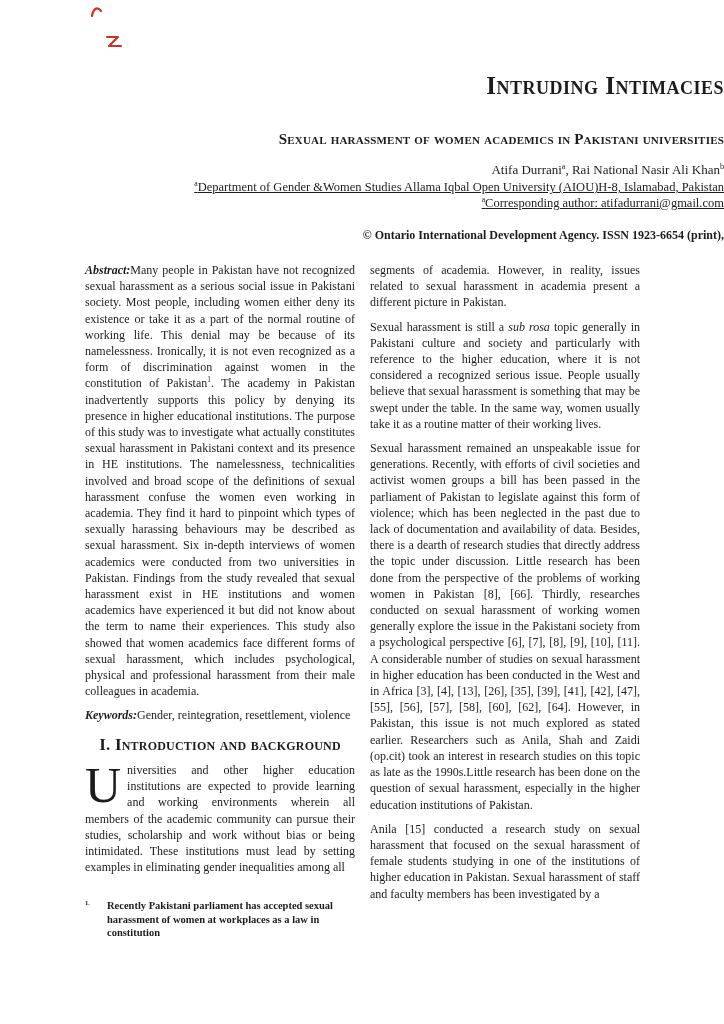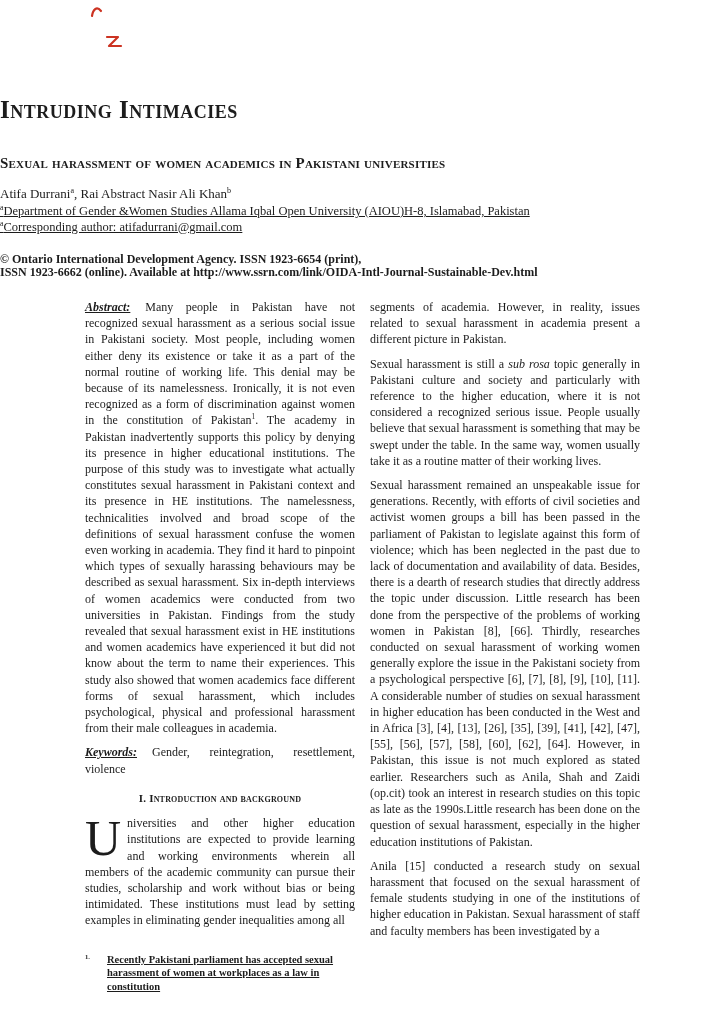--- a/index.html
+++ b/index.html
@@ -6,86 +6,85 @@
   .sheet{
     position:relative;
     width:724px;height:1024px;
     margin:0 auto;
     background:#ffffff;
     font-family:"Liberation Serif","DejaVu Serif",serif;
     color:#1c1c1c;
     overflow:hidden;
   }
   .red-mark{position:absolute;}
-  .header{padding-top:96px;text-align:left;}
+  .header{padding-top:72px;text-align:right;}
   .title{
     font-size:25px;font-weight:bold;font-variant:small-caps;
     letter-spacing:0.5px;margin:0;line-height:28px;
   }
   .subtitle{
     font-size:15px;font-weight:bold;font-variant:small-caps;
     margin:30px 0 5px 0;line-height:18px;letter-spacing:0.2px;
   }
   .authors{font-size:13px;margin-top:14px;line-height:16px;}
   .affiliations{font-size:12.5px;line-height:15.5px;margin-top:2px;text-decoration:underline;}
   .imprint{font-size:12px;font-weight:bold;line-height:13px;margin-top:18px;}
   sup{font-size:0.62em;vertical-align:super;line-height:0;}
   .columns{
     display:flex;gap:15px;
     padding:20px 84px 0 85px;
     text-align:justify;
     font-size:12px;line-height:16.2px;
   }
   .col{flex:1;min-width:0;}
   .para{margin:0 0 8px 0;}
-  .lead{font-weight:bold;font-style:italic;margin-right:15px;text-decoration:underline;}
+  .lead{font-weight:bold;font-style:italic;margin-right:0;}
   .it{font-style:italic;}
   .sec-heading{
     text-align:center;font-weight:bold;font-variant:small-caps;
-    font-size:11px;margin:13px 0 9px 0;letter-spacing:0.2px;
+    font-size:17px;margin:13px 0 9px 0;letter-spacing:0.2px;
   }
   .dropcap{
     float:left;
     font-size:50px;line-height:40px;
     padding:3px 6px 0 0;
   }
   .footnote{
     margin-top:24px;width:93%;
     font-size:10.5px;font-weight:bold;line-height:13.5px;
     display:flex;text-align:left;
   }
   .footnote .marker{flex:0 0 22px;}
-  .footnote .fn-text{flex:1;text-decoration:underline;}
+  .footnote .fn-text{flex:1;}
 </style>
 </head>
 <body>
 
 <div class="sheet">
 
   <svg class="red-mark" style="left:90px;top:4px" width="14" height="16" viewBox="0 0 14 16">
     <path d="M2 12 C3 5, 7 2, 11 7" stroke="#cc3322" stroke-width="2.2" fill="none" stroke-linecap="round"></path>
   </svg>
   <svg class="red-mark" style="left:105px;top:33px" width="18" height="18" viewBox="0 0 18 18">
     <path d="M2 4 L13 4 L4 13 L16 13" stroke="#cc3322" stroke-width="2.2" fill="none" stroke-linecap="round" stroke-linejoin="round"></path>
   </svg>
 
   <div class="header">
     <h1 class="title">Intruding Intimacies</h1>
     <h2 class="subtitle">Sexual harassment of women academics in Pakistani universities</h2>
 
-    <div class="authors"><span>Atifa Durrani</span><sup>a</sup><span>, </span><span>Rai Abstract Nasir Ali Khan</span><sup>b</sup></div>
+    <div class="authors"><span>Atifa Durrani</span><sup>a</sup><span>, </span><span>Rai National Nasir Ali Khan</span><sup>b</sup></div>
 
     <div class="affiliations">
       <div><sup>a</sup><span>Department of Gender &amp;Women Studies Allama Iqbal Open University (AIOU)H-8, Islamabad, Pakistan</span></div>
       <div><sup>a</sup><span>Corresponding author: atifadurrani@gmail.com</span></div>
     </div>
 
     <div class="imprint">
       <div>© Ontario International Development Agency. ISSN 1923-6654 (print),</div>
-      <div>ISSN 1923-6662 (online). Available at http://www.ssrn.com/link/OIDA-Intl-Journal-Sustainable-Dev.html</div>
     </div>
   </div>
 
   <div class="columns">
 
     <div class="col">
       <p class="para"><span class="lead">Abstract:</span><span>Many people in Pakistan have not recognized sexual harassment as a serious social issue in Pakistani society. Most people, including women either deny its existence or take it as a part of the normal routine of working life. This denial may be because of its namelessness. Ironically, it is not even recognized as a form of discrimination against women in the constitution of Pakistan</span><sup>1</sup><span>. The academy in Pakistan inadvertently supports this policy by denying its presence in higher educational institutions. The purpose of this study was to investigate what actually constitutes sexual harassment in Pakistani context and its presence in HE institutions. The namelessness, technicalities involved and broad scope of the definitions of sexual harassment confuse the women even working in academia. They find it hard to pinpoint which types of sexually harassing behaviours may be described as sexual harassment. Six in-depth interviews of women academics were conducted from two universities in Pakistan. Findings from the study revealed that sexual harassment exist in HE institutions and women academics have experienced it but did not know about the term to name their experiences. This study also showed that women academics face different forms of sexual harassment, which includes psychological, physical and professional harassment from their male colleagues in academia.</span></p>
 
       <p class="para"><span class="lead">Keywords:</span><span>Gender, reintegration, resettlement, violence</span></p>
 

